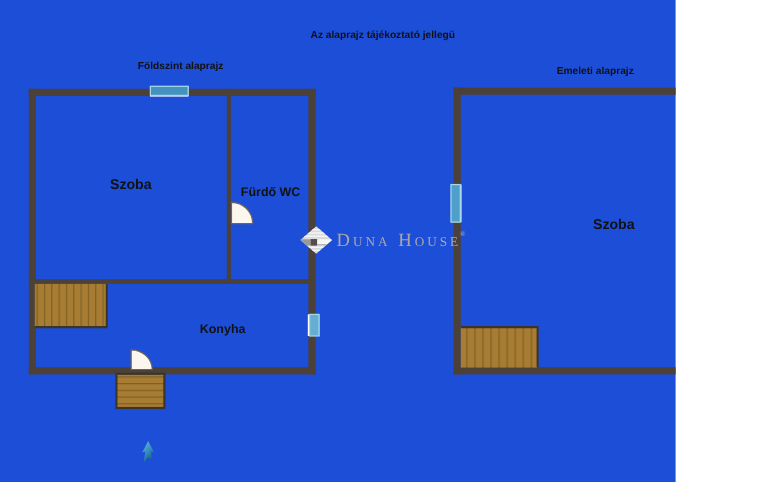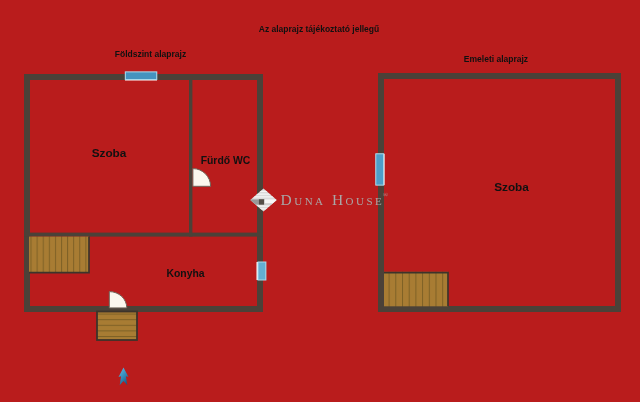--- a/index.html
+++ b/index.html
@@ -1,16 +1,16 @@
 <!DOCTYPE html>
 <html><head>
 <meta charset="utf-8">
 <style>
   html,body{margin:0;padding:0;background:#ffffff;}
-  #page{position:relative;width:640px;height:402px;background:#b91c1c;overflow:hidden;
+  #page{position:relative;width:563px;height:402px;background:#1d4ed8;overflow:hidden;
         font-family:"Liberation Sans",sans-serif;}
   svg{position:absolute;left:0;top:0;}
 </style>
 </head>
 <body>
 <div id="page">
 <svg width="640" height="402" viewBox="0 0 640 402">
   <defs>
     <pattern id="stairV" width="6.1" height="8" patternUnits="userSpaceOnUse">
       <rect width="6.1" height="8" fill="#a87c33"></rect>

